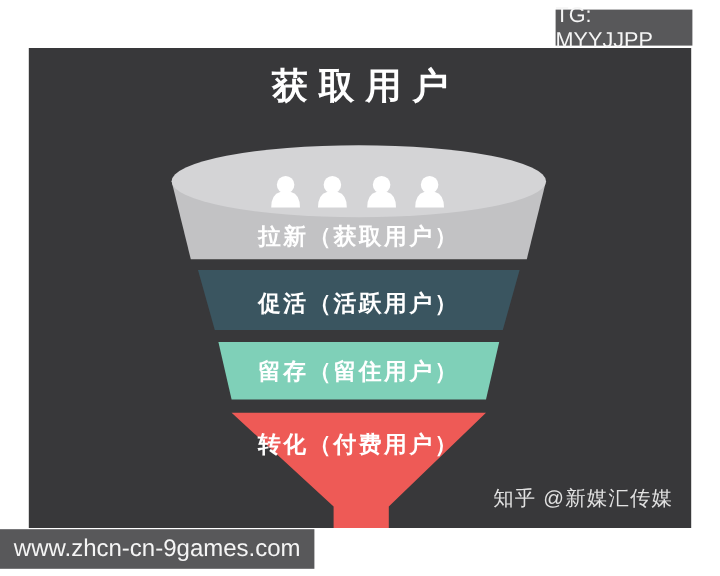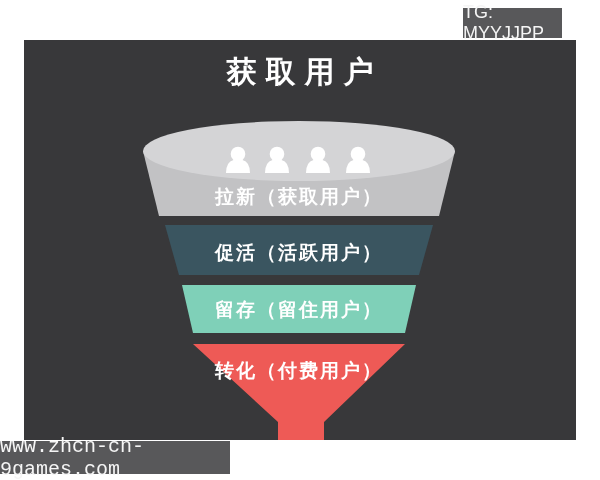--- a/index.html
+++ b/index.html
@@ -9,22 +9,22 @@
   }
   .panel{
     position:absolute;left:24px;top:40px;width:552px;height:400px;
     background:#38383a;
   }
   .badge{
     position:absolute;background:#58585a;color:#f5f5f5;
     display:flex;align-items:center;justify-content:center;
     font-family:"Liberation Sans",sans-serif;
   }
-  .badge.top-right{left:463px;top:8px;width:99px;height:30px;font-size:18px;}
-  .badge.bottom-left{left:0px;top:441px;width:230px;height:33px;font-size:20px;font-family:Liberation Mono, monospace;}
+  .badge.top-right{left:463px;top:8px;width:114px;height:30px;font-size:18px;}
+  .badge.bottom-left{left:0px;top:441px;width:262px;height:33px;font-size:20px;}
   .poster-title{
     position:absolute;left:24px;top:52px;width:552px;
     text-align:center;color:#ffffff;font-size:30px;font-weight:bold;
     letter-spacing:9px;padding-left:9px;box-sizing:border-box;
   }
   .funnel-svg{position:absolute;left:0;top:0;width:600px;height:480px;}
   .stage-label{
     font-family:"Liberation Sans","DejaVu Sans",sans-serif;
     font-size:19px;font-weight:bold;letter-spacing:2px;fill:#ffffff;
   }
@@ -69,18 +69,19 @@
     <polygon points="165,225 433,225 419,275 179,275" fill="#3a5560"></polygon>
     <text class="stage-label" x="299" y="259" text-anchor="middle">促活（活跃用户）</text>
 
     <polygon points="182,285 416,285 405,333 193,333" fill="#7fd0b8"></polygon>
     <text class="stage-label" x="299" y="316" text-anchor="middle">留存（留住用户）</text>
 
     <path d="M 193 344 L 405 344 L 324 422 L 324 440 L 278 440 L 278 422 Z" fill="#ee5a56"></path>
     <text class="stage-label" x="299" y="377" text-anchor="middle">转化（付费用户）</text>
   </svg>
 
+  <div class="credit">知乎 @新媒汇传媒</div>
 
   <div class="badge bottom-left">
     <span>www.zhcn-cn-9games.com</span>
   </div>
 
 </div>
 
 </body></html>

